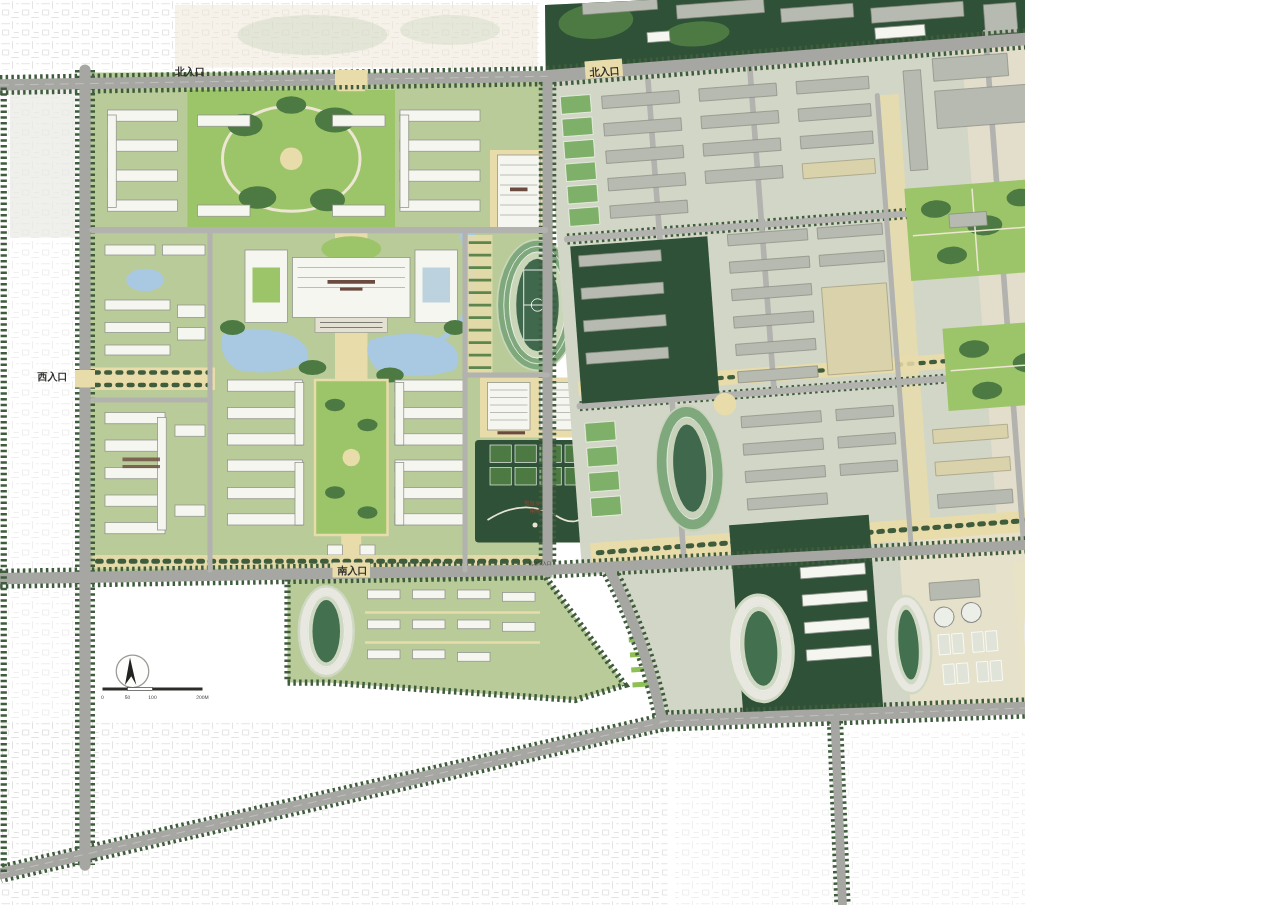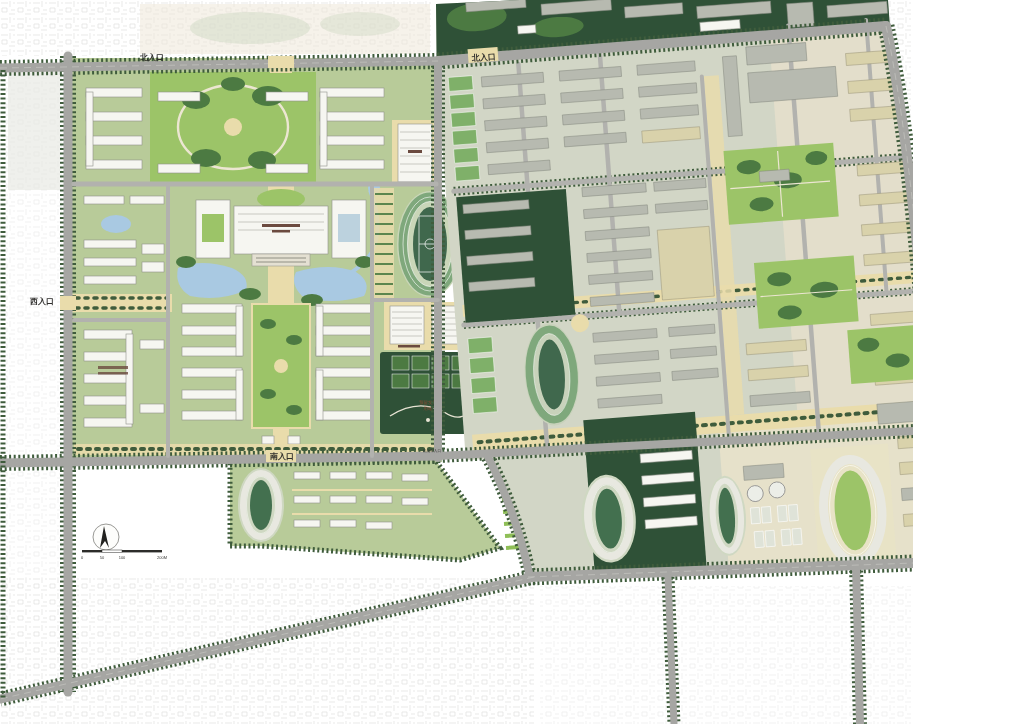--- a/index.html
+++ b/index.html
@@ -1,16 +1,16 @@
 <!DOCTYPE html>
 <html style="--road: #a6a6a3; --roadMinor: #b2b2ae; --treeline: #3f5c3c; --lawn: #b8cb99; --lawnBright: #9cc468; --woods: #2f5137; --woodsLight: #4c7a42; --bldgWhite: #f6f6f1; --bldgEdge: #8f928a; --bldgGray: #b7bab0; --bldgTan: #d9d2ab; --plaza: #e9dcab; --water: #a9c9e2; --track: #7fa87c; --infield: #40684d; --courtGreen: #7fb069; --labelDark: #2e2d2b; --reservedInk: #8a4a33; --scaleInk: #3a3a38;"><head>
 <meta charset="utf-8">
 <style>
   html,body{margin:0;padding:0;background:#fff;}
-  #stage{position:relative;width:913px;height:724px;overflow:hidden;background:#fff;
+  #stage{position:relative;width:820px;height:724px;overflow:hidden;background:#fff;
          font-family:"Liberation Sans",sans-serif;}
   svg{display:block}
   .road{stroke:var(--road);fill:none;stroke-linecap:round}
   .road2{stroke:var(--roadMinor);fill:none;stroke-linecap:round}
   .trees{stroke:var(--treeline);fill:none;stroke-dasharray:2 2.6}
   .treerow{stroke:var(--treeline);fill:none;stroke-dasharray:3 6;stroke-linecap:round}
   .cl{stroke:#c9c9c4;fill:none;stroke-width:.6;stroke-dasharray:7 5}
   .lawn{fill:var(--lawn)}.lawnB{fill:var(--lawnBright)}
   .woods{fill:var(--woods)}.blob{fill:var(--woodsLight)}
   .bw{fill:var(--bldgWhite);stroke:var(--bldgEdge);stroke-width:.6}

